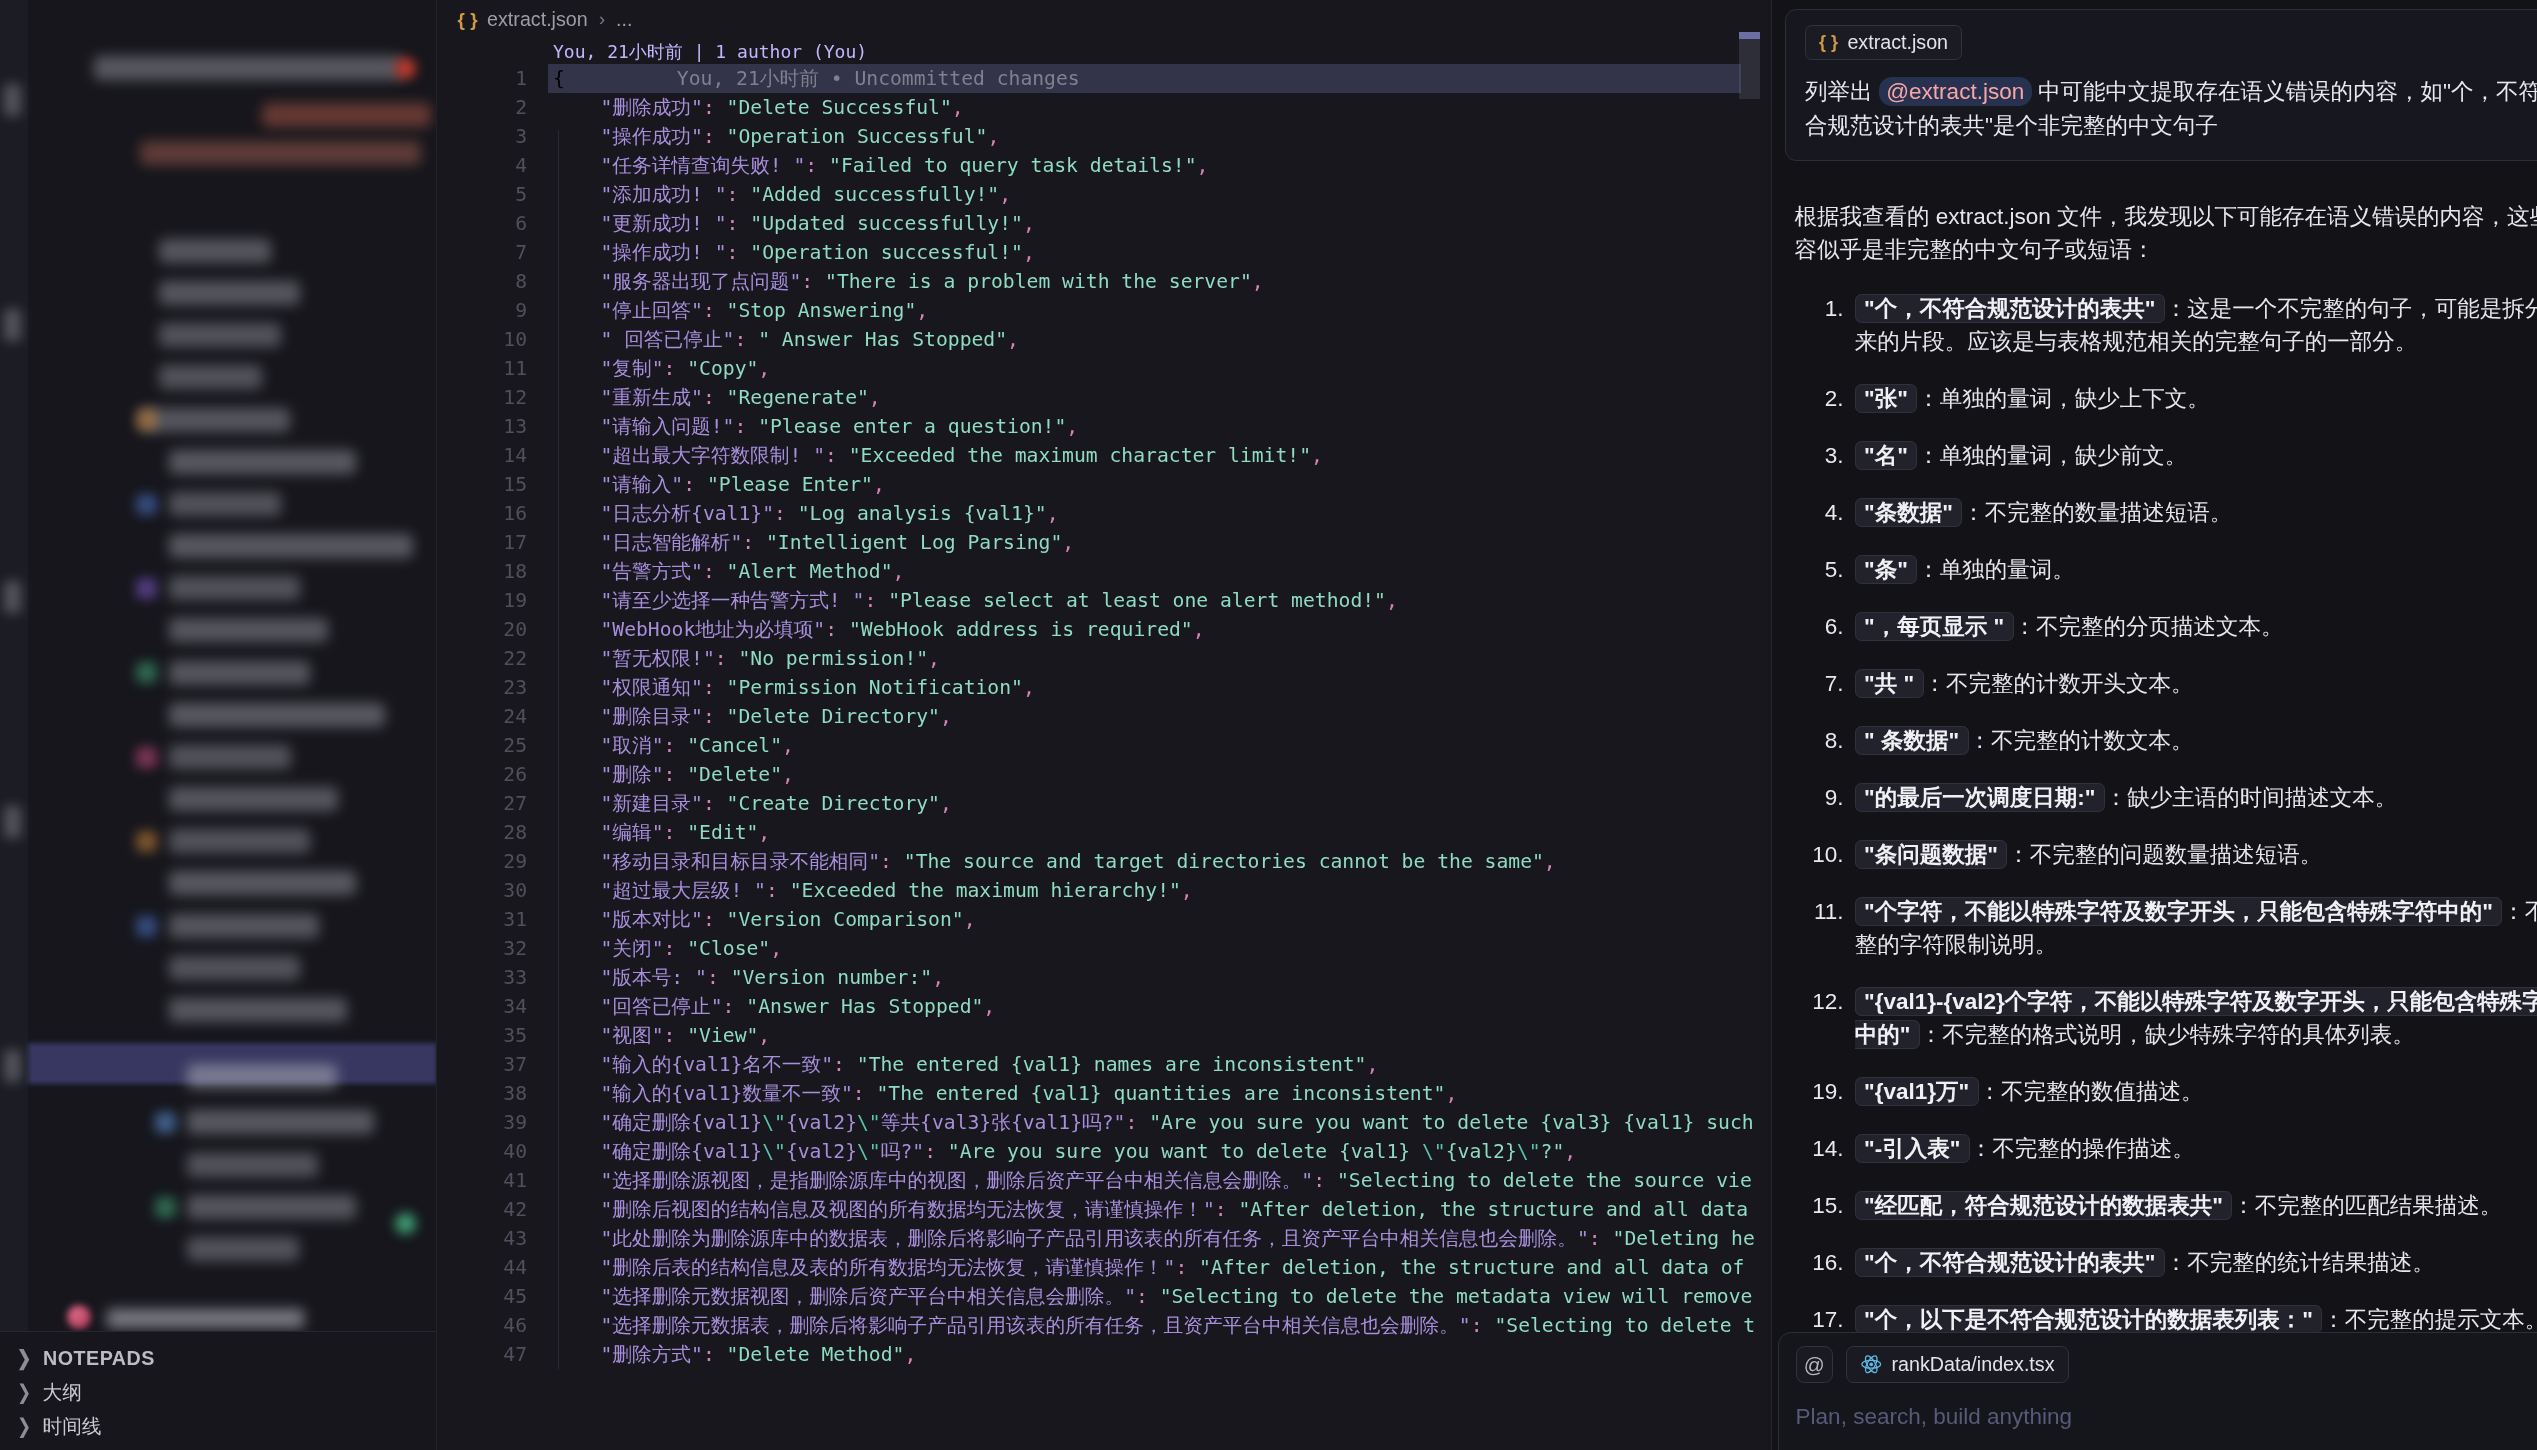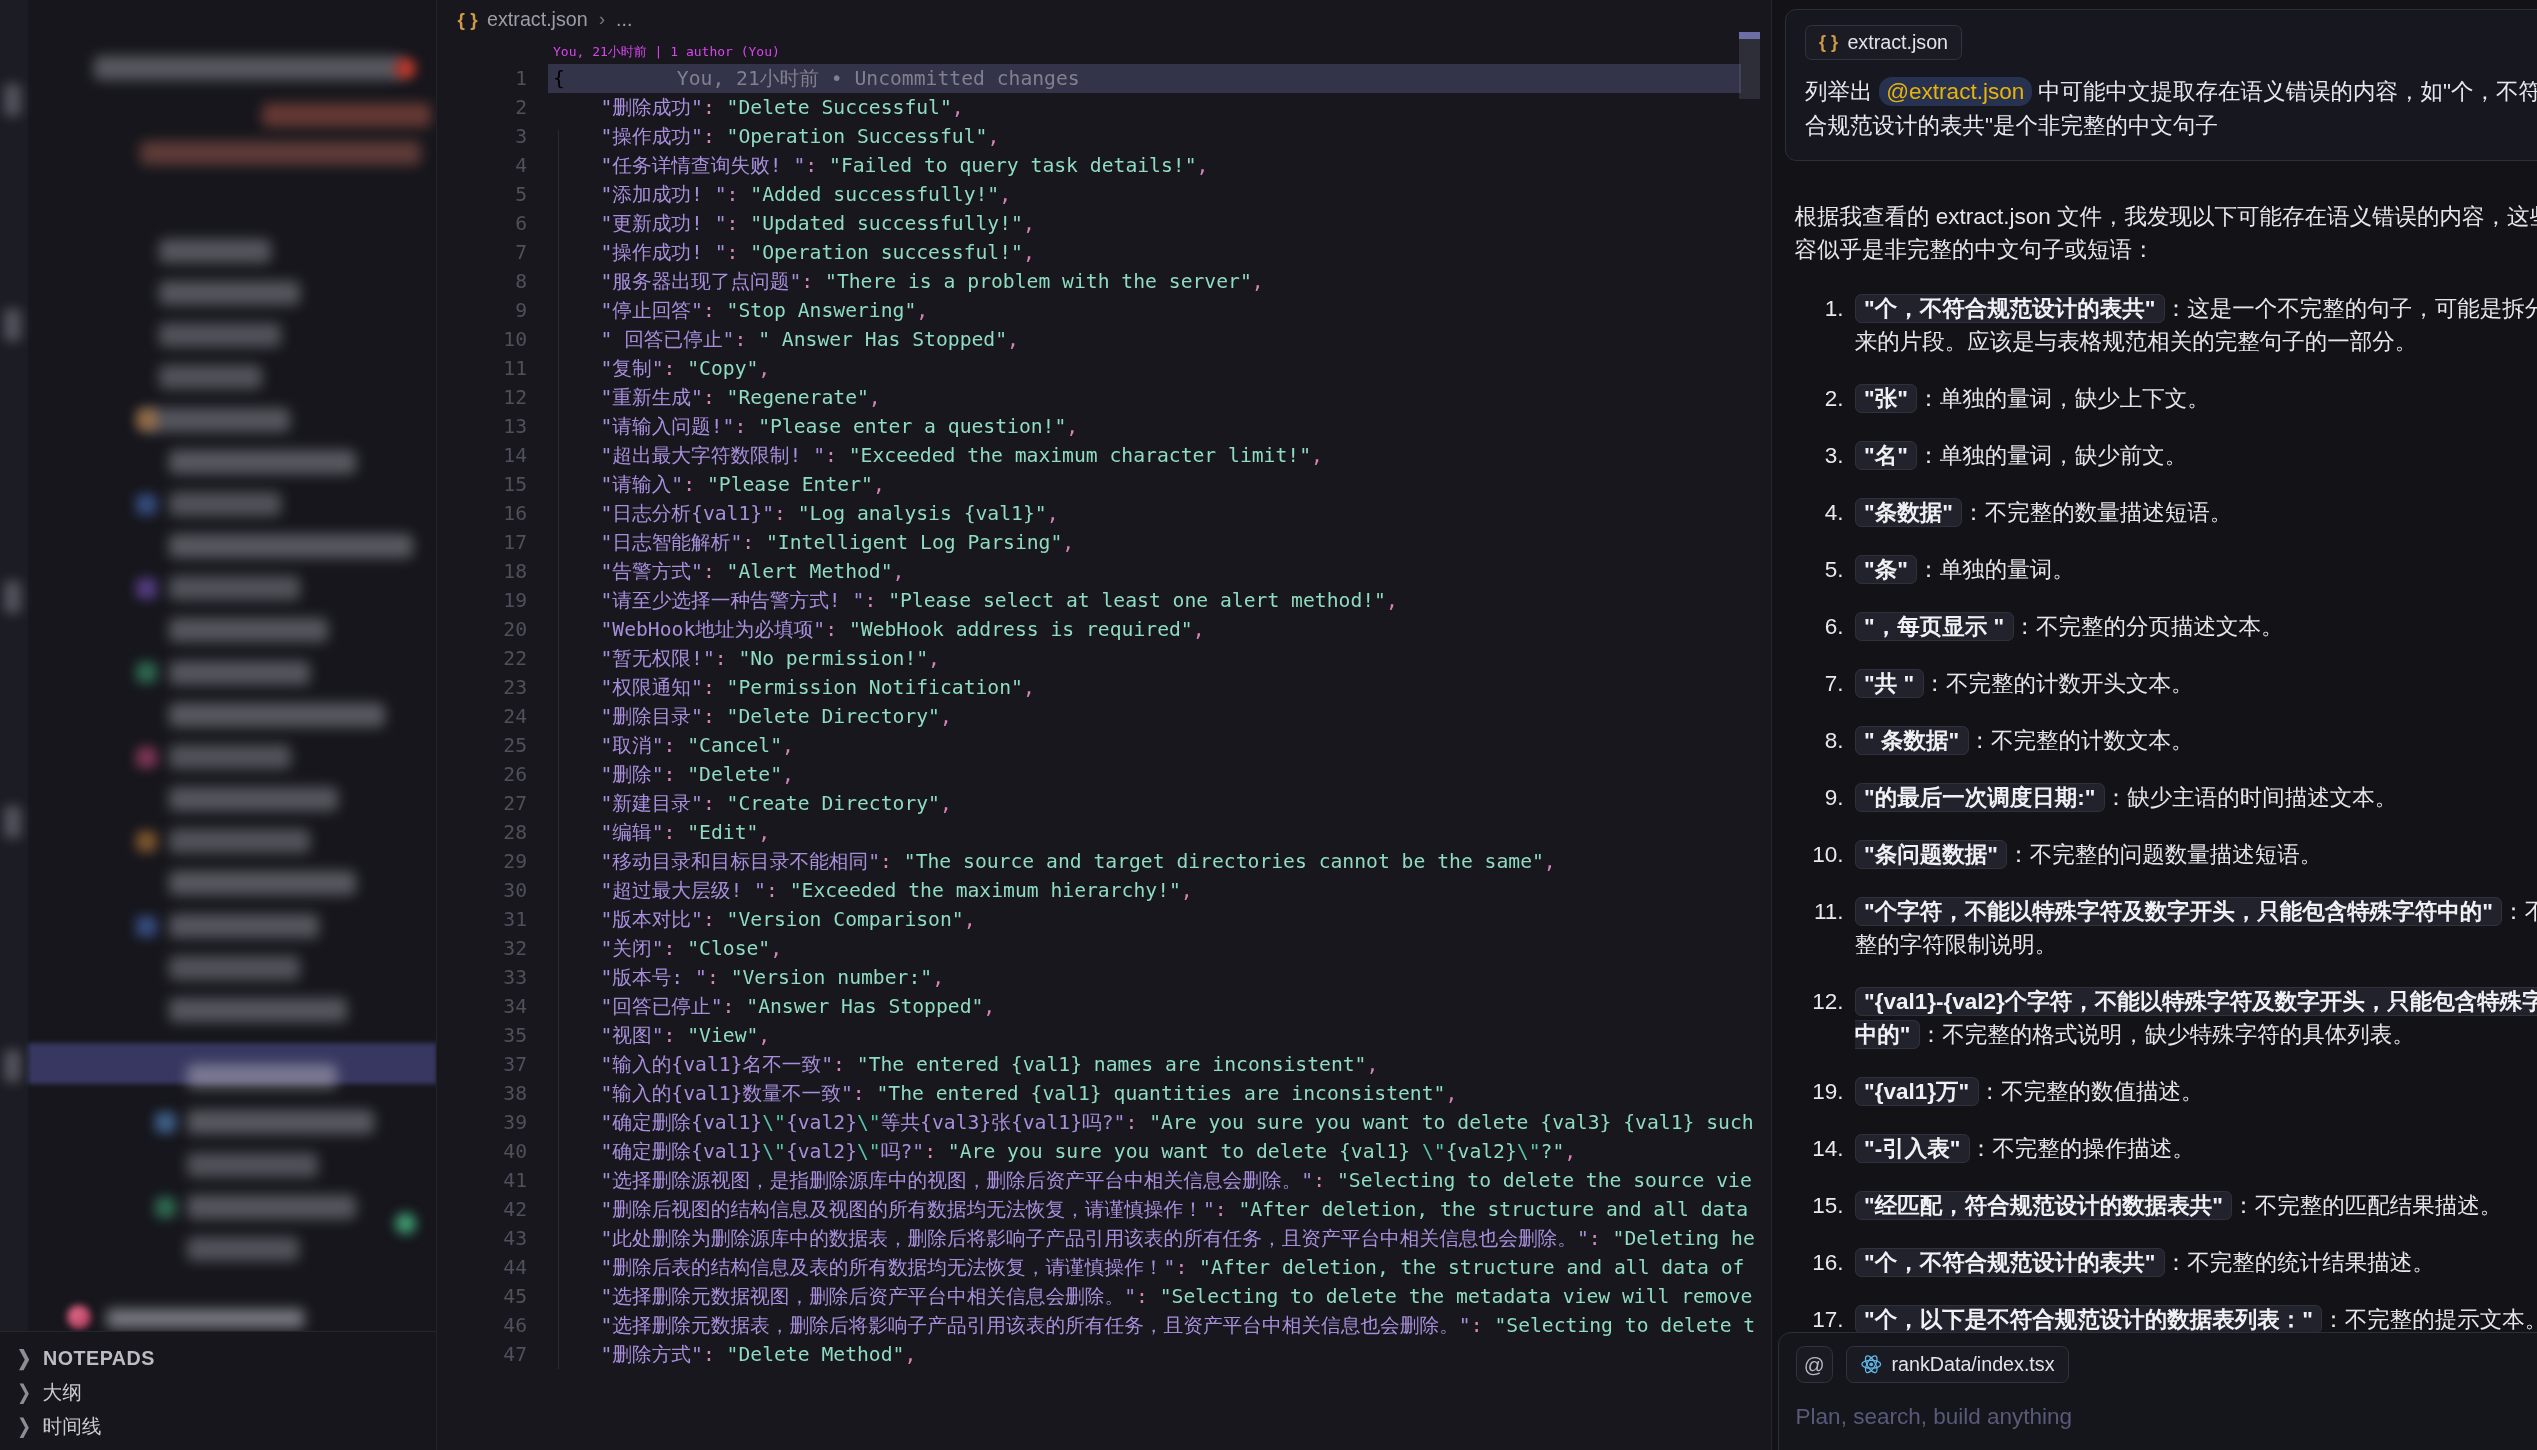--- a/index.html
+++ b/index.html
@@ -32,42 +32,42 @@
 
   
   .editor { position:absolute; left:437px; top:0; width:1334px; height:1451px;
     background:#17171d; overflow:hidden; }
   .breadcrumb { display:flex; align-items:center; height:39px; padding-left:20.6px;
     color:#9d9da8; font-size:19.7px; }
   .breadcrumb .braces { color:#cf9a46; font-weight:700; margin-right:9.4px; font-size:19px; }
   .breadcrumb .sep { margin:0 11.2px; color:#7c7c88; font-size:18px; }
   .code { position:relative; font-family:"DejaVu Sans Mono", monospace; font-size:19.7px;
     line-height:29px; }
-  .lens { color:#d946ef; font-size:13px; padding-left:116px; height:25px; line-height:25px; }
+  .lens { color:#c4b5fd; font-size:18px; padding-left:116px; height:25px; line-height:25px; }
   .ln-row { position:relative; display:flex; height:29px; white-space:pre; }
   .ln { width:90px; text-align:right; color:#50505c; flex:0 0 90px; padding-right:0; }
   .ct { padding-left:26px; white-space:pre; overflow:hidden; flex:1; }
   .cur { position:absolute; left:111px; right:30px; top:0; height:29px; background:#33334a; }
   .cur-ann { color:#80808f; padding-left:112px; }
   .k { color:#a88fdc; } .v { color:#8fdcc0; } .p { color:#d883b8; } .esc { color:#58c5ae; }
   .guide { position:absolute; left:121px; top:91px; bottom:0; width:0.9px; background:#2a2a36; }
   .sbar { position:absolute; right:11.2px; top:32px; width:20.6px; height:67px;
     background:rgba(130,130,160,.22); }
   .sbar-mark { position:absolute; right:11.2px; top:32px; width:20.6px; height:6.6px; background:#6868aa; }
 
   
   .chat { position:absolute; left:1771px; top:0; width:808px; height:1451px;
     background:#121217; border-left:0.9px solid #26262e; color:#e6e6ec; }
   .card { border:0.9px solid #2e2e39; border-radius:11.2px; background:#17171f;
     margin:9.4px 11.2px 0 13px; padding:15px 19px 17px 19px; }
   .file-chip { display:inline-flex; align-items:center; gap:9.4px; border:0.9px solid #33333f;
     background:#1b1b23; border-radius:6.6px; padding:4.7px 13px; font-size:19.7px; color:#e3e3ea; }
   .file-chip .braces { color:#cf9a46; font-weight:700; font-size:18px; }
   .msg { margin-top:15px; font-size:22.5px; line-height:34px; color:#e8e8ee; }
-  .mention { background:#273250; color:#eab308; border-radius:13px; padding:1.9px 7.5px; }
+  .mention { background:#273250; color:#fca5a5; border-radius:13px; padding:1.9px 7.5px; }
   .response { padding:0 3.7px 0 22.5px; margin-top:39px; font-size:22.5px; line-height:33px; }
   .response p { margin-bottom:13px; }
   .chat-list { list-style:none; margin-top:26px; }
   .chat-list li { display:flex; margin-bottom:24px; }
   .chat-list .num { flex:0 0 49px; text-align:right; margin-right:11.2px; color:#e8e8ee; }
   .ccode { background:#22222d; border:0.9px solid #31313d; border-radius:6.6px; padding:0.9px 8.4px;
     font-weight:700; color:#f1f1f5; }
   .outro { margin-top:28px; }
 
   .inputbox { position:absolute; left:5.6px; right:-47px; top:1332px; height:187px;

